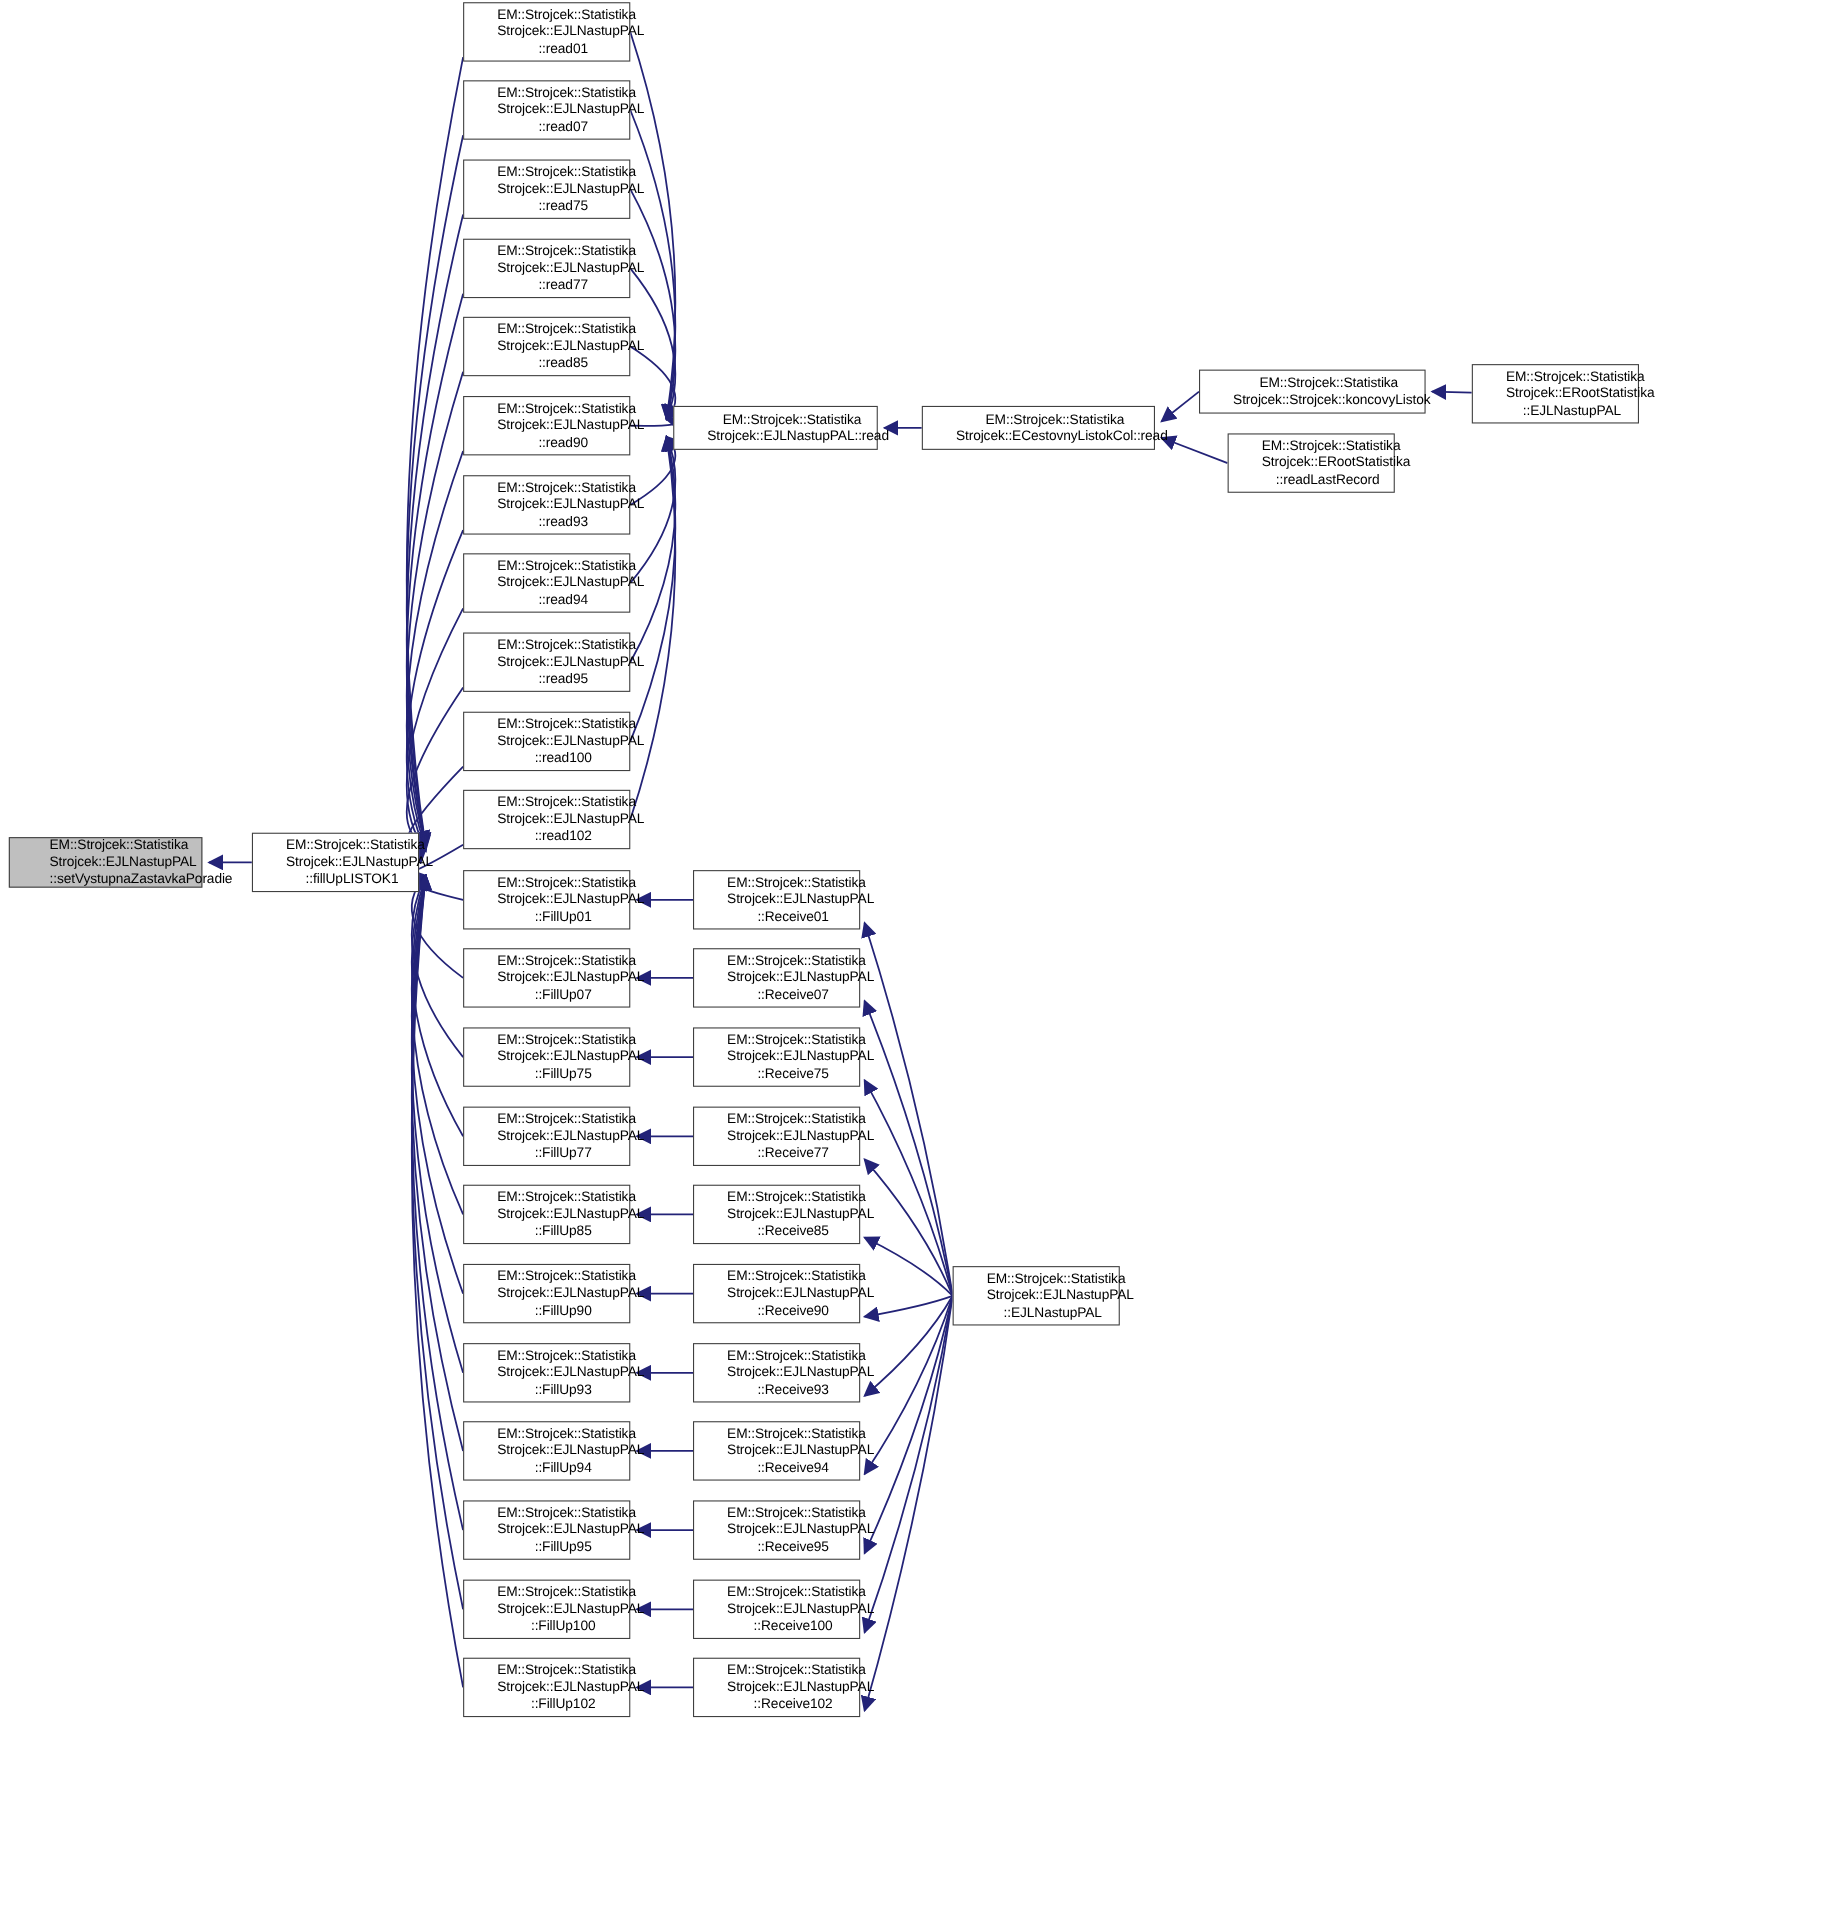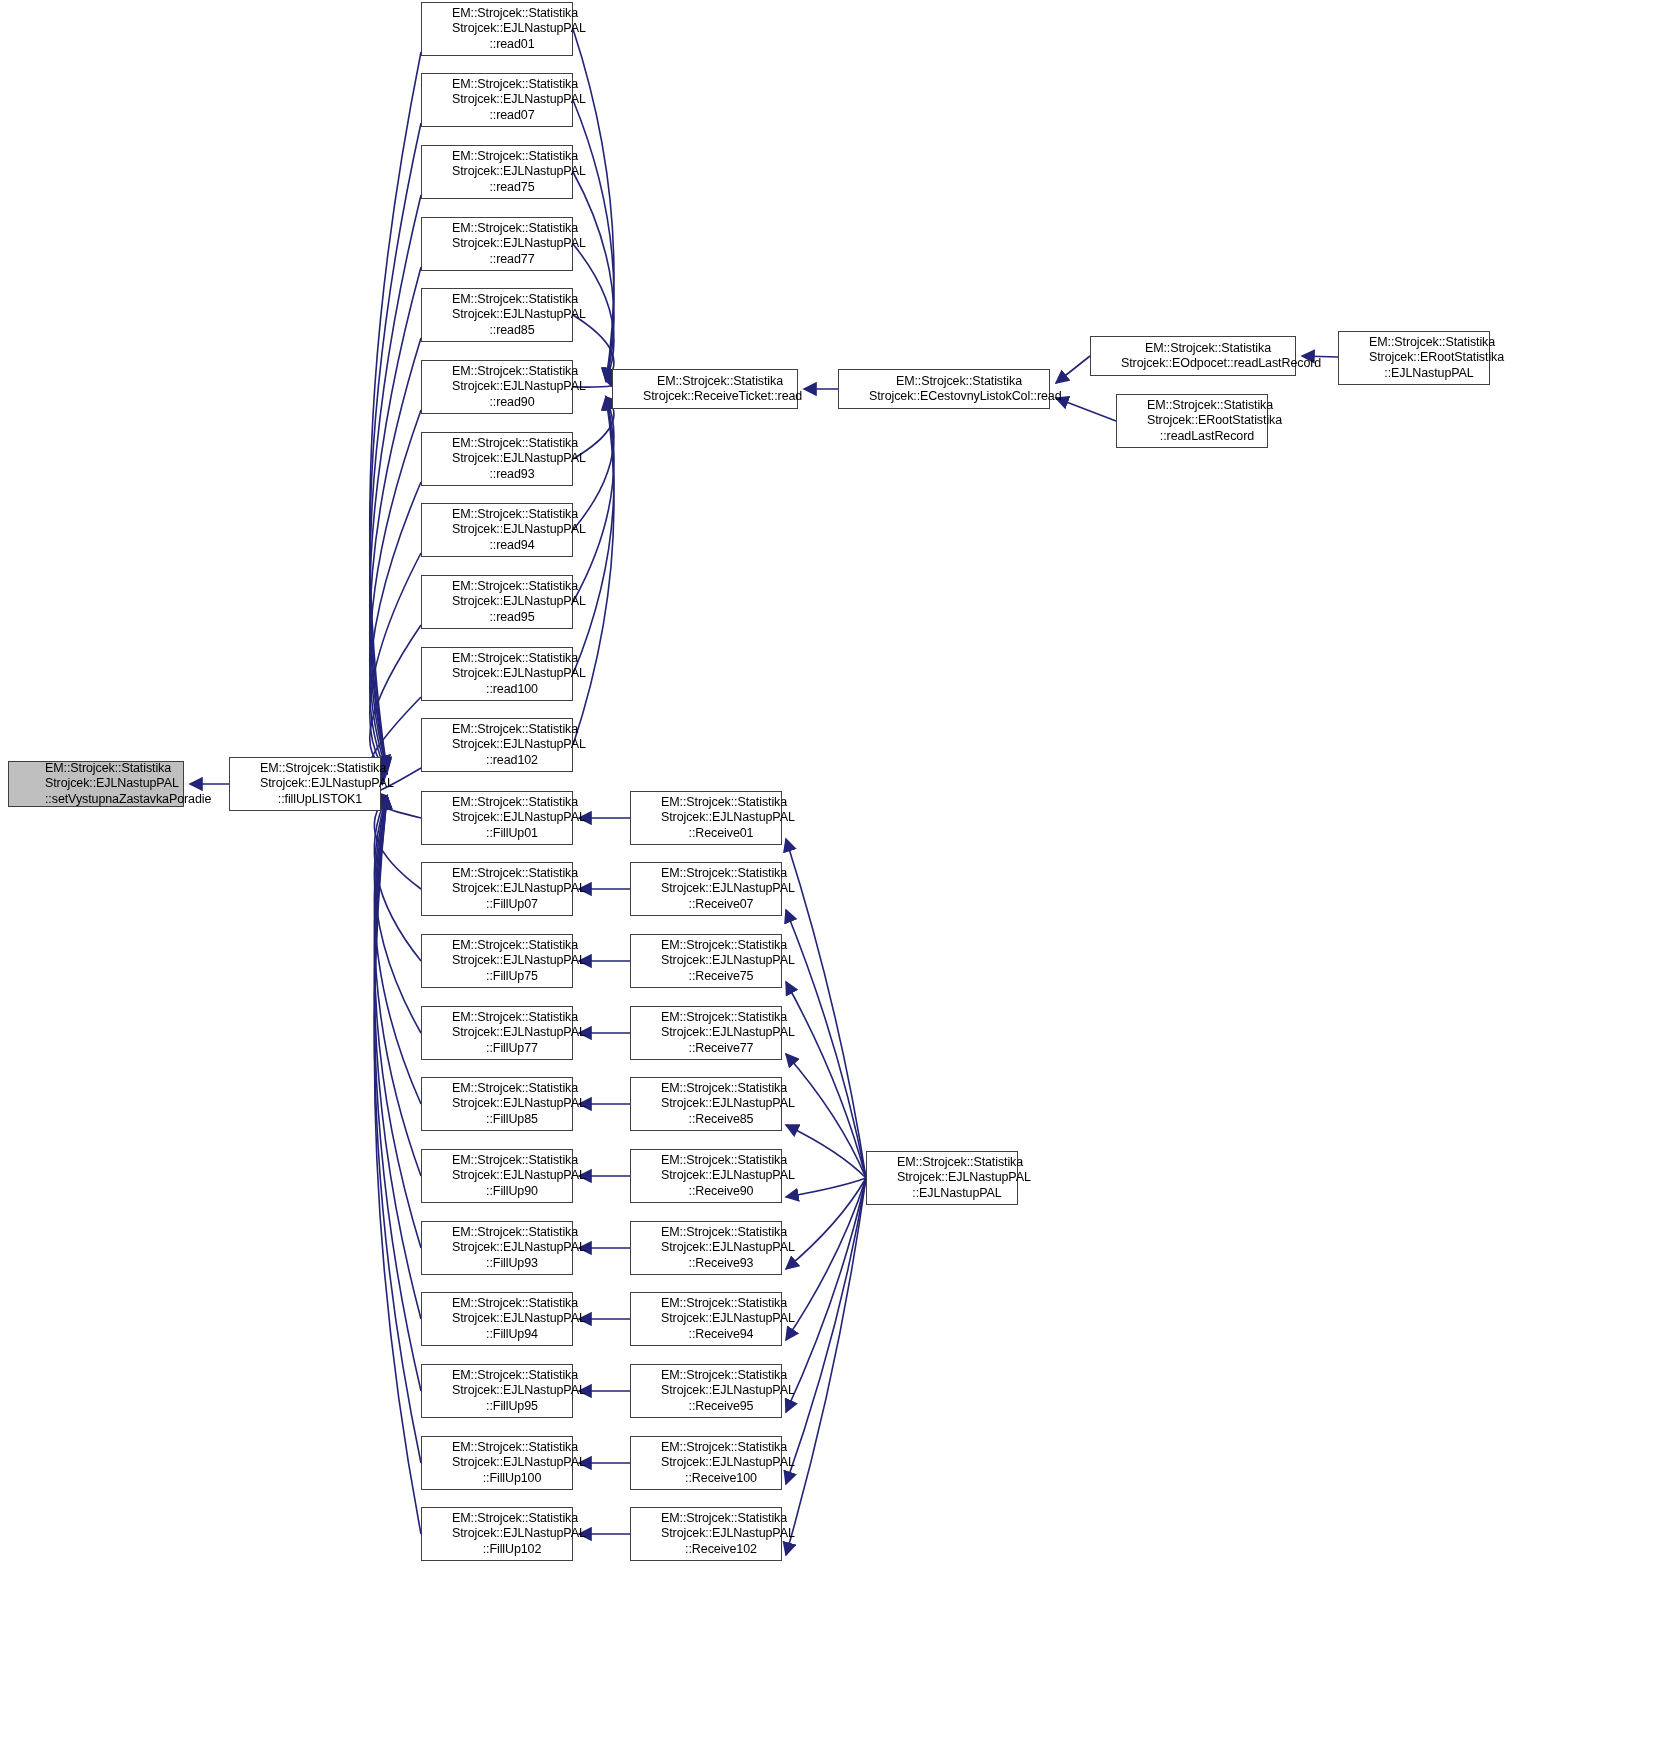--- a/index.html
+++ b/index.html
@@ -137,31 +137,31 @@
   </div>
 
   <div class="node" style="left:229px; top:757px; width:152px; height:54px;">
     <span class="ln">EM::Strojcek::Statistika</span>
     <span class="ln">Strojcek::EJLNastupPAL</span>
     <span class="ln">::fillUpLISTOK1</span>
   </div>
 
   <div class="node" style="left:612px; top:369px; width:186px; height:40px;">
     <span class="ln">EM::Strojcek::Statistika</span>
-    <span class="ln">Strojcek::ReceiveTicket::read</span>
+    <span class="ln">Strojcek::EJLNastupPAL::read</span>
   </div>
 
   <div class="node" style="left:838px; top:369px; width:212px; height:40px;">
     <span class="ln">EM::Strojcek::Statistika</span>
     <span class="ln">Strojcek::ECestovnyListokCol::read</span>
   </div>
 
   <div class="node" style="left:1090px; top:336px; width:206px; height:40px;">
     <span class="ln">EM::Strojcek::Statistika</span>
-    <span class="ln">Strojcek::EOdpocet::readLastRecord</span>
+    <span class="ln">Strojcek::Strojcek::koncovyListok</span>
   </div>
 
   <div class="node" style="left:1338px; top:331px; width:152px; height:54px;">
     <span class="ln">EM::Strojcek::Statistika</span>
     <span class="ln">Strojcek::ERootStatistika</span>
     <span class="ln">::EJLNastupPAL</span>
   </div>
 
   <div class="node" style="left:1116px; top:394px; width:152px; height:54px;">
     <span class="ln">EM::Strojcek::Statistika</span>

